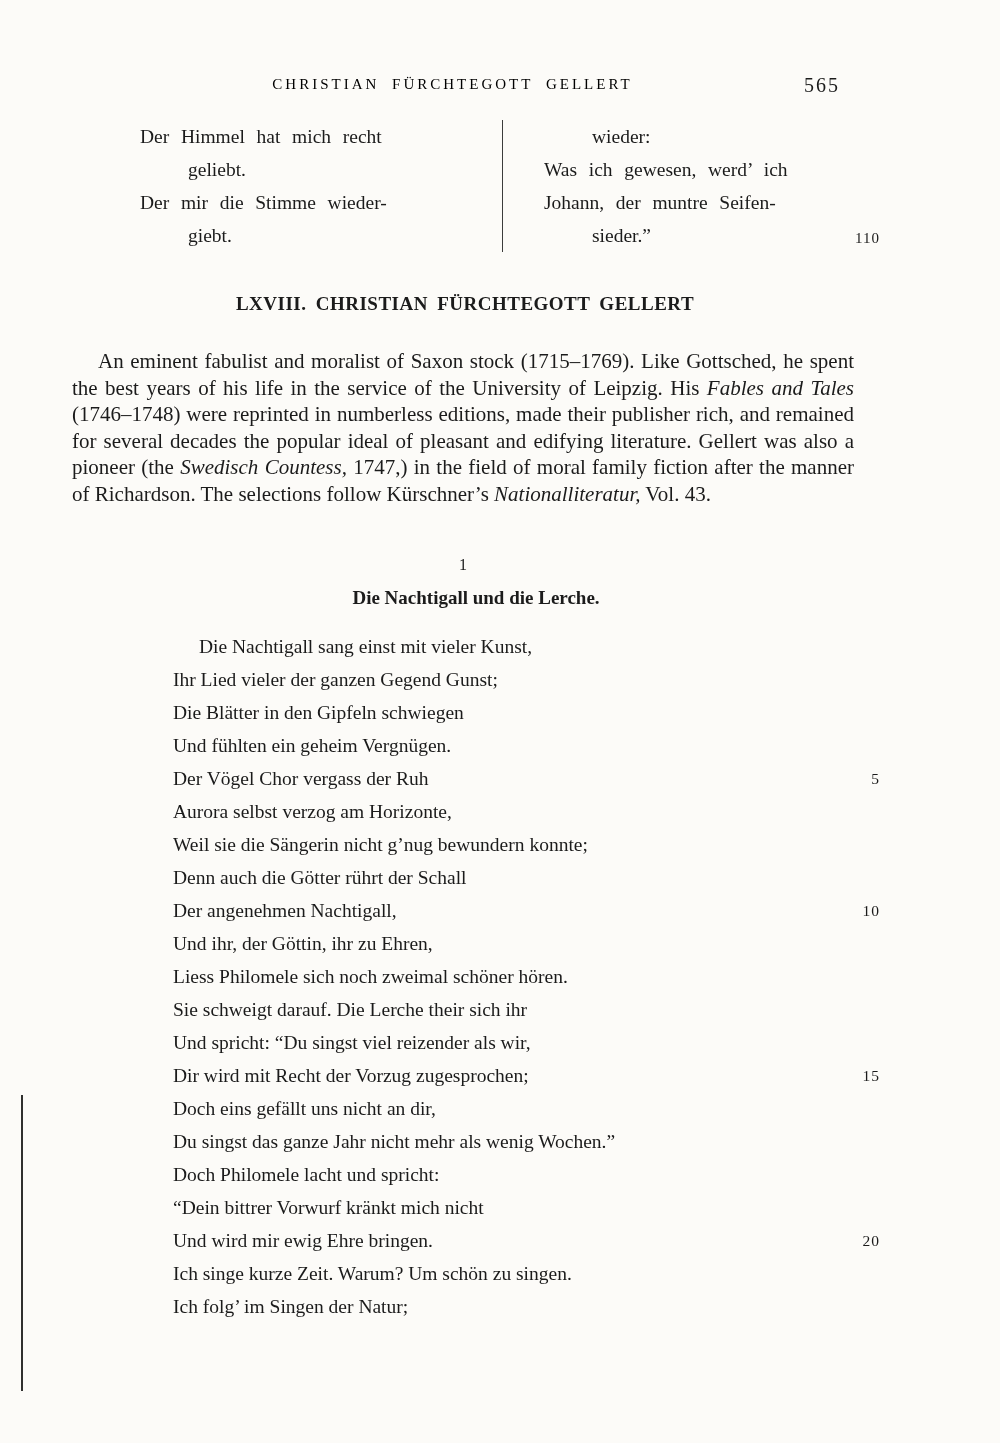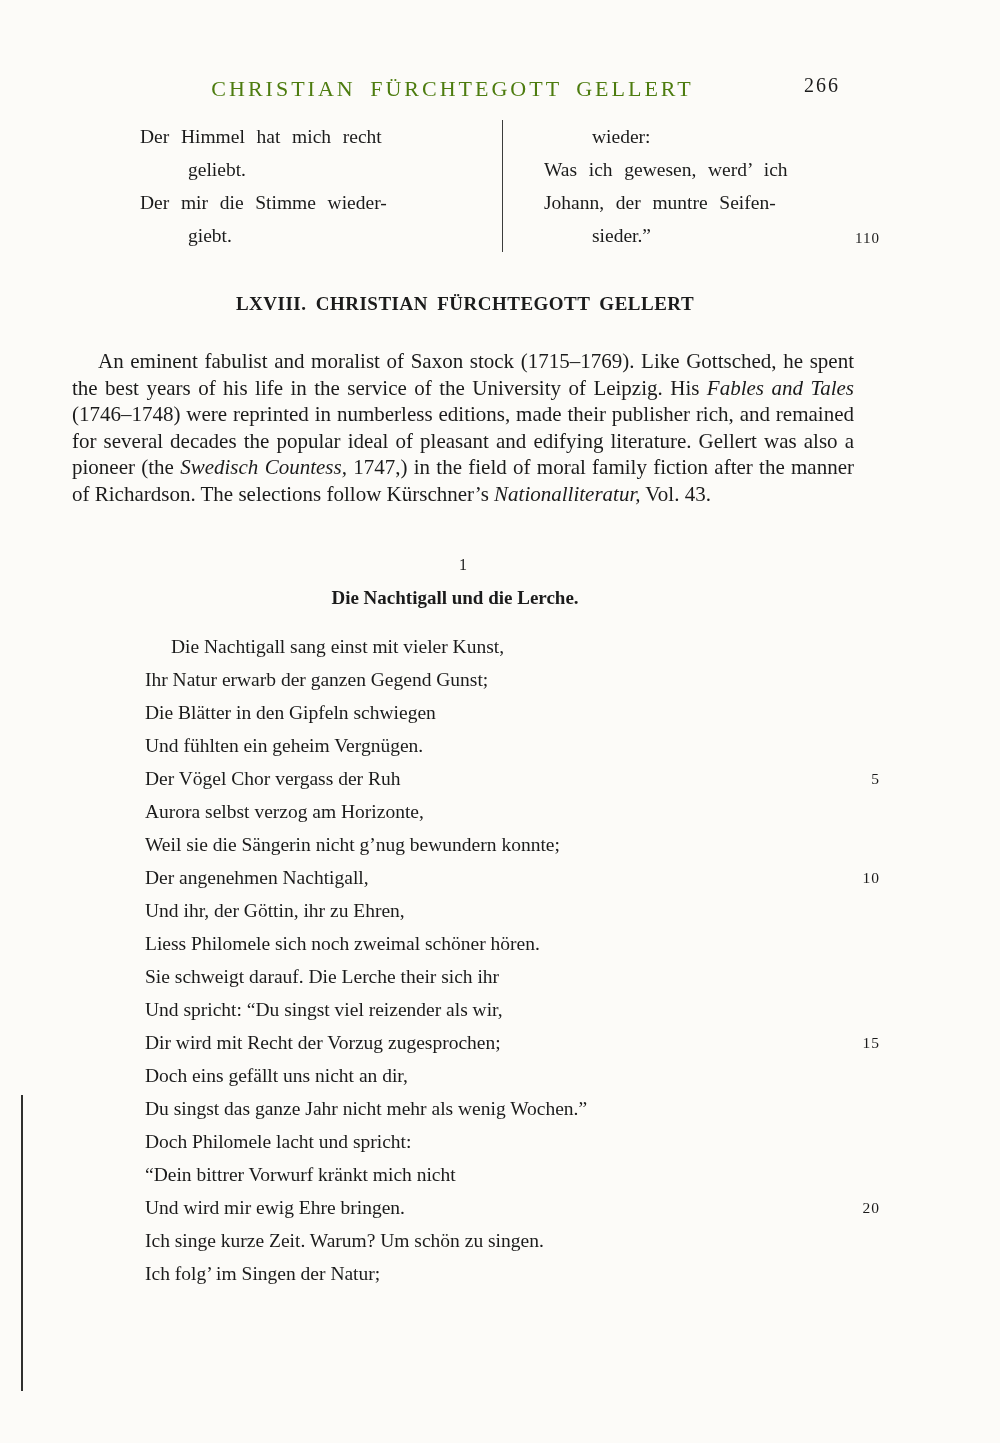--- a/index.html
+++ b/index.html
@@ -14,22 +14,22 @@
   }
   .page {
     position: absolute; inset: 0;
     background: #fcfbf8;
   }
 
   
   .running-head { position: absolute; top: 76px; left: 0; width: 1000px; height: 30px; }
   .head-title {
     display: block; margin-right: 95px; text-align: center;
-    font-size: 22px; letter-spacing: 3px; word-spacing: 6px;
-    color: #4d7c0f;
+    font-size: 15px; letter-spacing: 3px; word-spacing: 6px;
+    color: #000000;
   }
   .page-num {
     position: absolute; right: 160px; top: -2px;
     font-size: 20px; letter-spacing: 2px;
   }
 
   
   .top-verse {
     position: absolute; top: 120px; left: 108px; width: 772px;
     display: flex; align-items: stretch;
@@ -60,46 +60,46 @@
     text-align: justify; text-indent: 26px;
   }
   .intro .italic { font-style: italic; }
 
   
   .poem-number {
     position: absolute; top: 556px; left: 72px; width: 782px;
     text-align: center; font-size: 16px;
   }
   .poem-title {
-    position: absolute; top: 587px; left: 64px; width: 782px;
+    position: absolute; top: 587px; left: 85px; width: 782px;
     text-align: center; font-size: 19px; font-weight: bold;
   }
   .poem-body { position: absolute; top: 630px; left: 145px; width: 735px; }
-  .poem-line { display: flex; font-size: 19.5px; line-height: 33px; }
+  .poem-line { display: flex; font-size: 19.5px; line-height: 33px; margin-left: 28px; }
   .poem-text { flex: 1; white-space: nowrap; }
   .poem-line.first .poem-text { padding-left: 26px; }
   .poem-line-num {
     width: 42px; text-align: right; font-size: 15.5px;
     align-self: center; letter-spacing: 1px;
   }
 
   
   .margin-artifact {
     position: absolute; left: 21px; top: 1095px;
     width: 2px; height: 296px; background: #30302e;
   }
 </style>
 </head>
 <body>
 
 <div class="page">
 
   <div class="running-head">
     <span class="head-title">CHRISTIAN FÜRCHTEGOTT GELLERT</span>
-    <span class="page-num">266</span>
+    <span class="page-num">565</span>
   </div>
 
   <div class="top-verse">
     <div class="verse-col verse-left">
   <div class="verse-line"><span class="verse-text">Der Himmel hat mich recht</span></div>
 
   <div class="verse-line indent"><span class="verse-text">geliebt.</span></div>
 
   <div class="verse-line"><span class="verse-text">Der mir die Stimme wieder-</span></div>
 
@@ -124,21 +124,21 @@
 
   <div class="poem-number">1</div>
   <div class="poem-title">Die Nachtigall und die Lerche.</div>
   <div class="poem-body">
   <div class="poem-line first">
     <span class="poem-text">Die Nachtigall sang einst mit vieler Kunst,</span>
     <span class="poem-line-num"></span>
   </div>
 
   <div class="poem-line">
-    <span class="poem-text">Ihr Natur erwarb der ganzen Gegend Gunst;</span>
+    <span class="poem-text">Ihr Lied vieler der ganzen Gegend Gunst;</span>
     <span class="poem-line-num"></span>
   </div>
 
   <div class="poem-line">
     <span class="poem-text">Die Blätter in den Gipfeln schwiegen</span>
     <span class="poem-line-num"></span>
   </div>
 
   <div class="poem-line">
     <span class="poem-text">Und fühlten ein geheim Vergnügen.</span>
@@ -154,20 +154,24 @@
   <div class="poem-line">
     <span class="poem-text">Aurora selbst verzog am Horizonte,</span>
     <span class="poem-line-num"></span>
   </div>
 
   <div class="poem-line">
     <span class="poem-text">Weil sie die Sängerin nicht g’nug bewundern konnte;</span>
     <span class="poem-line-num"></span>
   </div>
 
+  <div class="poem-line">
+    <span class="poem-text">Denn auch die Götter rührt der Schall</span>
+    <span class="poem-line-num"></span>
+  </div>
 
   <div class="poem-line">
     <span class="poem-text">Der angenehmen Nachtigall,</span>
     <span class="poem-line-num">10</span>
   </div>
 
   <div class="poem-line">
     <span class="poem-text">Und ihr, der Göttin, ihr zu Ehren,</span>
     <span class="poem-line-num"></span>
   </div>

